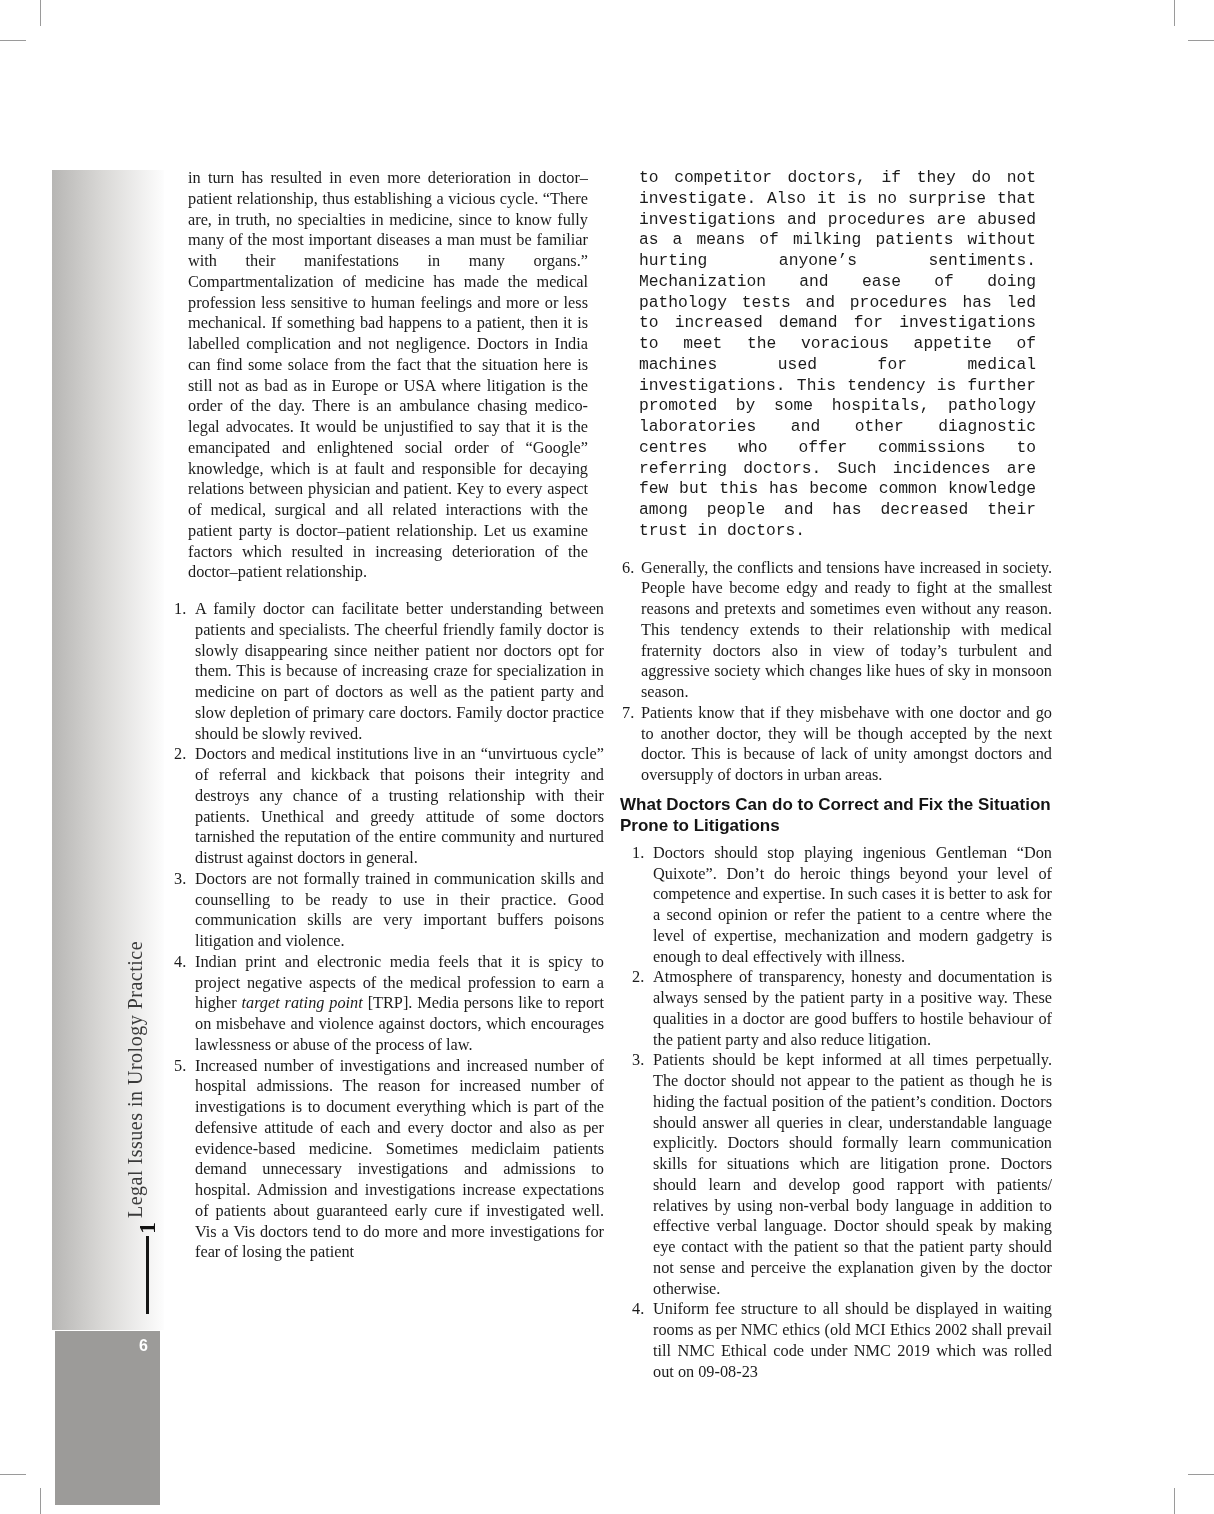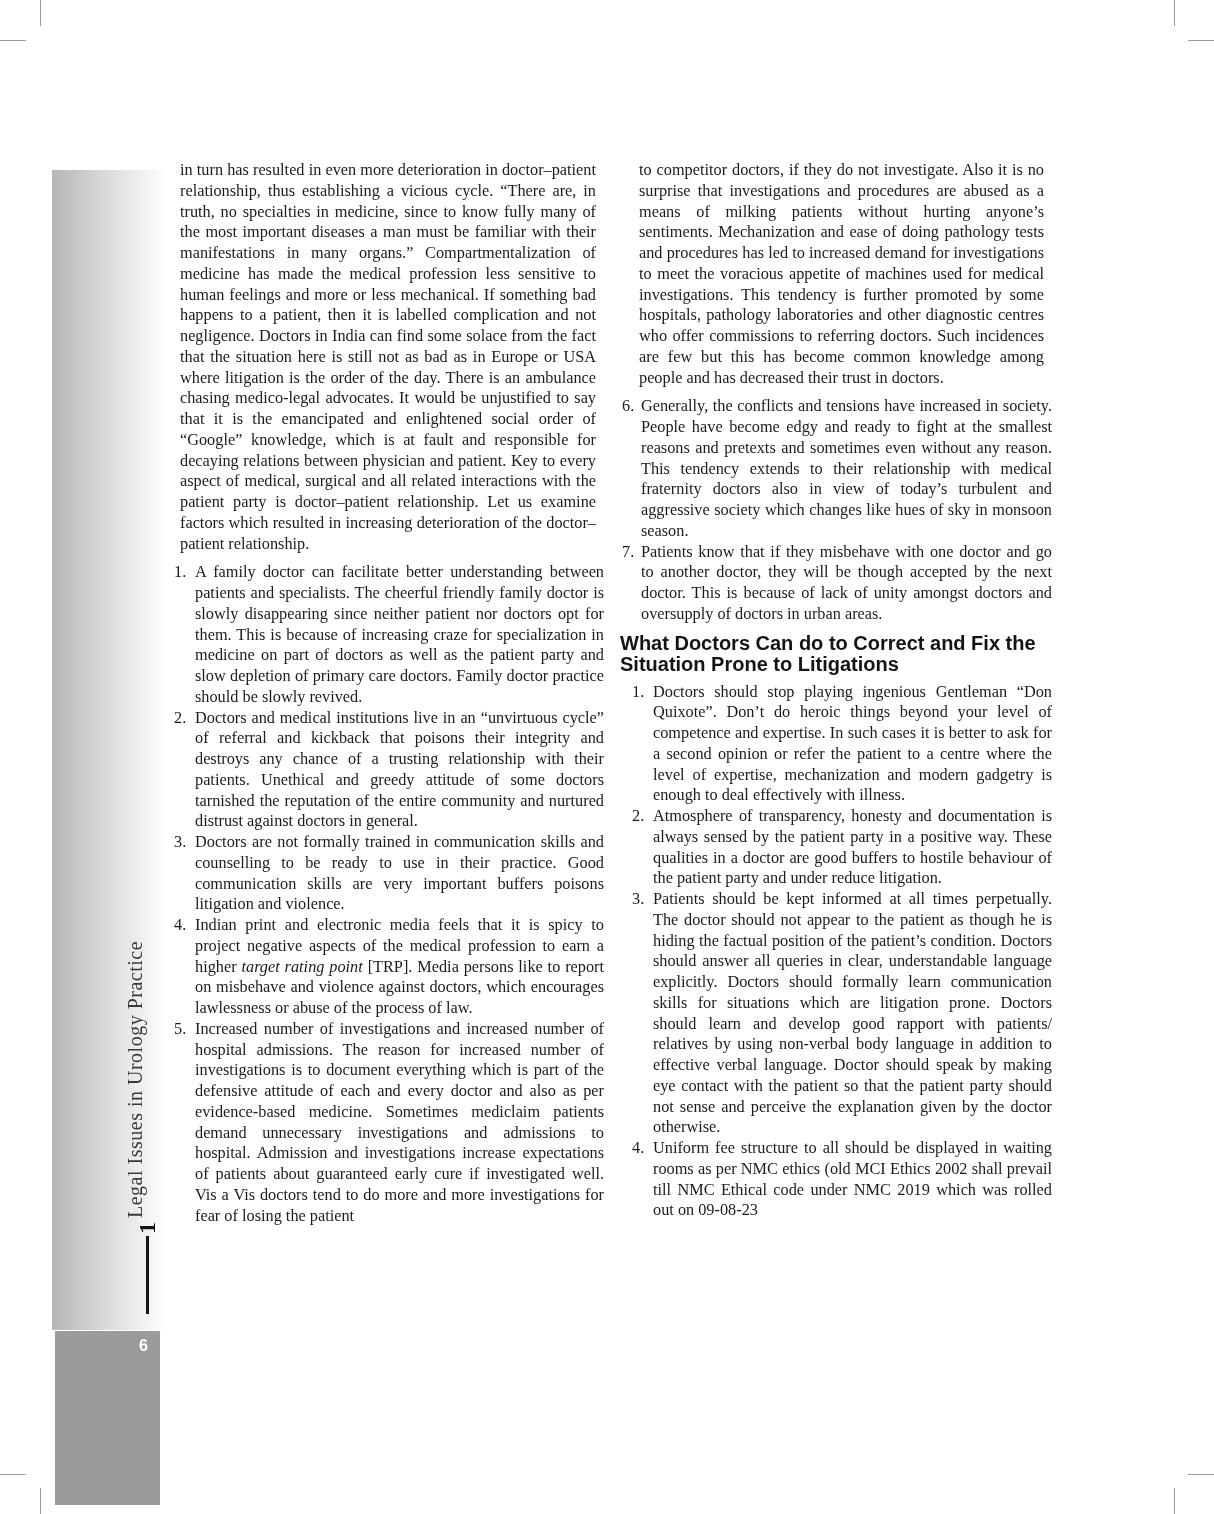--- a/index.html
+++ b/index.html
@@ -76,35 +76,35 @@
     position: absolute;
     top: 152px;
     width: 432px;
     font-size: 16.3px;
     line-height: 20.75px;
     text-align: justify;
   }
   .col-left { left: 172px; }
   .col-right { left: 620px; }
 
-  .para { margin: 8px; }
-  .continuation { margin-left: 19px; }
+  .para { margin: 16px; }
+  .continuation { margin-left: 19px; font-family: Liberation Mono, monospace; }
 
   .list { margin-left: 2px; }
   .list-item { display: flex; }
   .list-item .num { flex: 0 0 21px; }
   .list-item .txt { flex: 1; text-align: justify; }
 
   .col-right .list-67 .list-item .num { flex: 0 0 19px; }
   .action-list { margin-left: 12px; }
 
   .section-heading {
     font-family: "Liberation Sans", sans-serif;
     font-weight: bold;
-    font-size: 20px;
+    font-size: 17px;
     line-height: 21.5px;
     text-align: left;
     margin: 8px 0 6px 0;
     color: #141414;
   }
 
   em.trp { font-style: italic; margin-top: 33px; }
 </style>
 </head>
 <body>
@@ -167,21 +167,21 @@
     </div>
   </div>
   <h2 class="section-heading">What Doctors Can do to Correct and Fix the Situation Prone to Litigations</h2>
   <div class="list action-list">
     <div class="list-item">
       <span class="num">1.</span>
       <span class="txt">Doctors should stop playing ingenious Gentleman “Don Quixote”. Don’t do heroic things beyond your level of competence and expertise. In such cases it is better to ask for a second opinion or refer the patient to a centre where the level of expertise, mechanization and modern gadgetry is enough to deal effectively with illness.</span>
     </div>
     <div class="list-item">
       <span class="num">2.</span>
-      <span class="txt">Atmosphere of transparency, honesty and documentation is always sensed by the patient party in a positive way. These qualities in a doctor are good buffers to hostile behaviour of the patient party and under reduce litigation.</span>
+      <span class="txt">Atmosphere of transparency, honesty and documentation is always sensed by the patient party in a positive way. These qualities in a doctor are good buffers to hostile behaviour of the patient party and also reduce litigation.</span>
     </div>
     <div class="list-item">
       <span class="num">3.</span>
       <span class="txt">Patients should be kept informed at all times perpetually. The doctor should not appear to the patient as though he is hiding the factual position of the patient’s condition. Doctors should answer all queries in clear, understandable language explicitly. Doctors should formally learn communication skills for situations which are litigation prone. Doctors should learn and develop good rapport with patients/ relatives by using non-verbal body language in addition to effective verbal language. Doctor should speak by making eye contact with the patient so that the patient party should not sense and perceive the explanation given by the doctor otherwise.</span>
     </div>
     <div class="list-item">
       <span class="num">4.</span>
       <span class="txt">Uniform fee structure to all should be displayed in waiting rooms as per NMC ethics (old MCI Ethics 2002 shall prevail till NMC Ethical code under NMC 2019 which was rolled out on 09-08-23</span>
     </div>
   </div>

